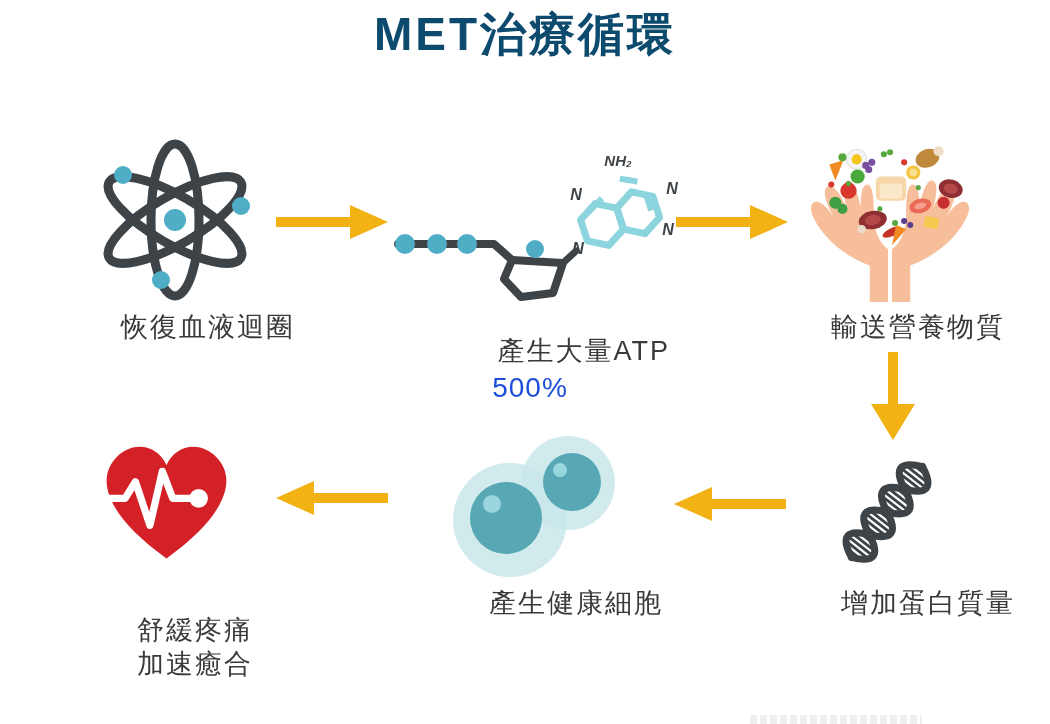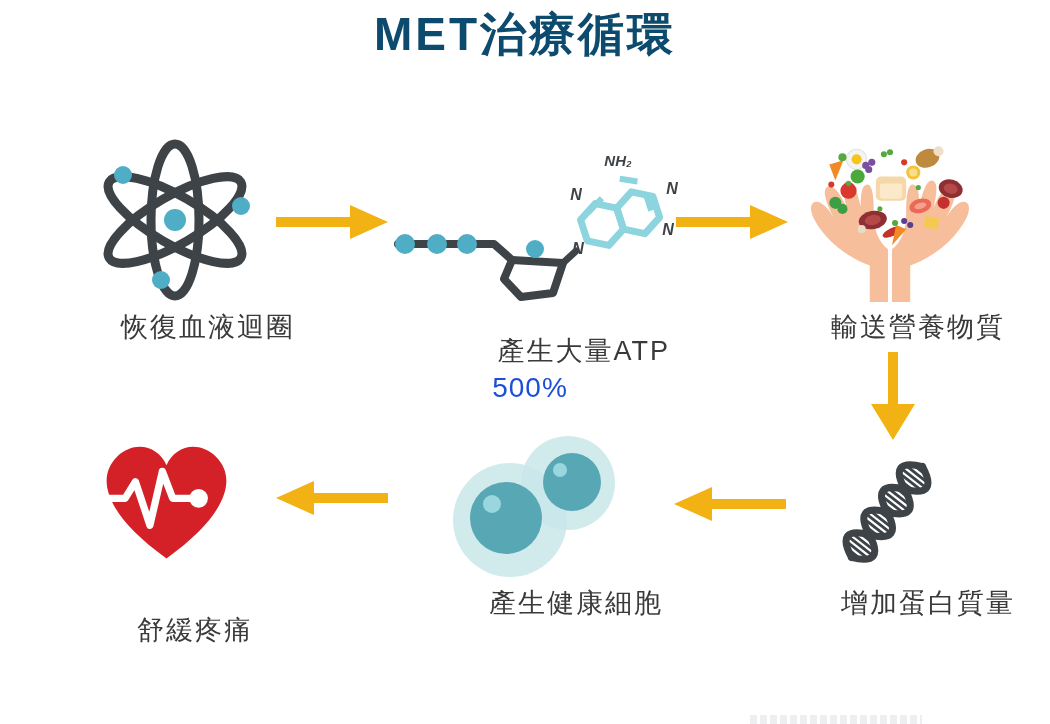--- a/index.html
+++ b/index.html
@@ -206,18 +206,19 @@
 
 <div class="abs" style="left:94px;top:436px;">
   <svg width="145" height="135" viewBox="0 0 140 130">
     <path d="M70,118 C10,75 2,40 22,20 C40,3 62,10 70,28 C78,10 100,3 118,20 C138,40 130,75 70,118 Z" fill="#D42127"></path>
     <polyline points="12,60 30,60 40,44 54,86 66,34 76,60 94,60" fill="none" stroke="#ffffff" stroke-width="7" stroke-linejoin="round" stroke-linecap="round"></polyline>
     <circle cx="101" cy="60" r="9" fill="#ffffff"></circle>
   </svg>
 </div>
 <div class="abs" style="left:95px;top:580px;width:158px;margin-top:33px;">
   <div class="step-label">舒緩疼痛</div>
+  <div class="step-label">加速癒合</div>
 </div>
 
 <div class="abs citation">
 </div>
 
 <div class="abs watermark"></div>
 
 </body></html>

